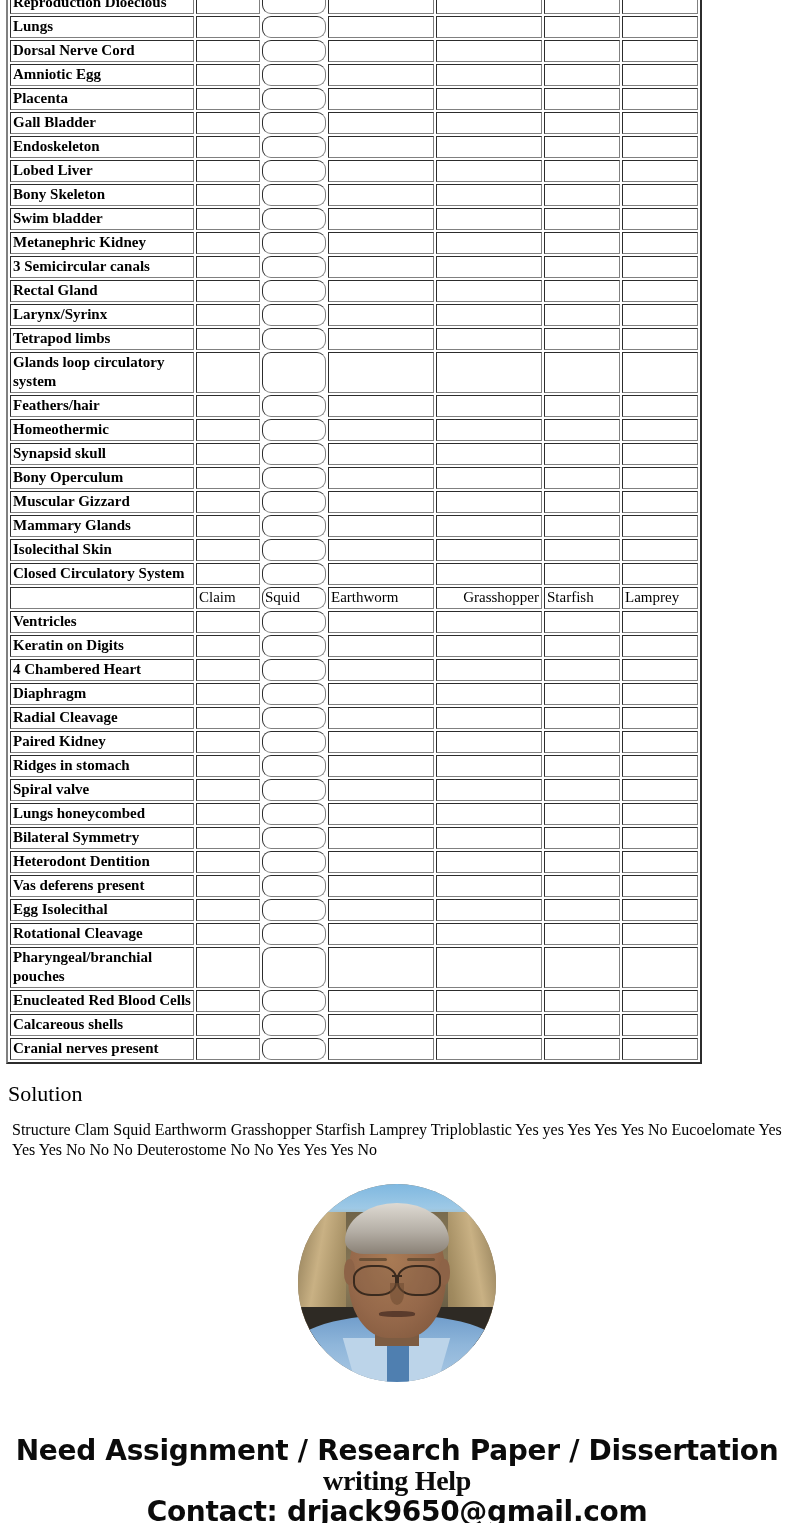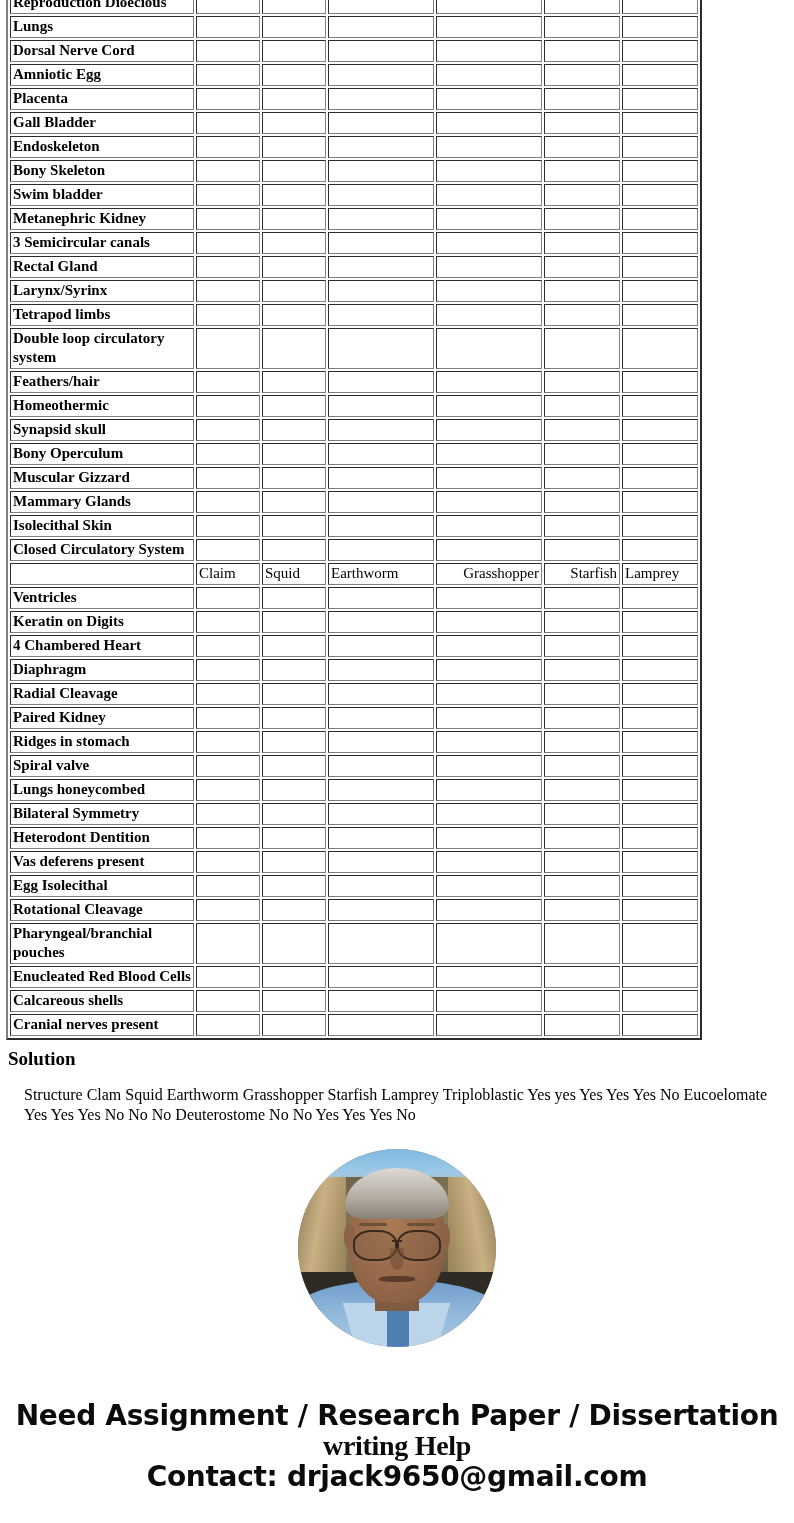--- a/index.html
+++ b/index.html
@@ -40,40 +40,40 @@
     overflow: hidden;
   }
   table.compare td.rowlabel {
     font-weight: bold;
     width: 178px;
   }
   table.compare td.hdr {
     font-weight: normal;
   }
   table.compare td.c1 { width: 58px; }
-  table.compare td.c2 { width: 58px; }
+  table.compare td.c2 { width: 58px; border-radius: 9px; }
   table.compare td.c3 { width: 100px; }
   table.compare td.c4 { width: 100px; text-align: right; }
-  table.compare td.c5 { width: 70px; text-align: right; }
+  table.compare td.c5 { width: 70px; }
   table.compare td.c6 { width: 70px; margin-top: 30px; }
 
   
   h3.solution-heading {
     font-family: "Liberation Serif", "DejaVu Serif", serif;
-    font-size: 19px;
-    font-weight: bold;
-    margin: 8px 0 0 8px;
+    font-size: 22px;
+    font-weight: normal;
+    margin: 19px 0 0 8px;
     padding: 0;
     line-height: 22px;
   }
   p.solution-body {
     font-family: "Liberation Serif", "DejaVu Serif", serif;
     font-size: 16px;
     line-height: 20px;
-    margin: 15px 8px 0 24px;
+    margin: 15px 8px 0 12px;
     padding: 0;
     text-align: left;
   }
 
   
   .avatar-block {
     margin: 24px 0 0 0;
     text-align: center;
     height: 210px;
   }
@@ -280,20 +280,29 @@
         <tr>
           <td class="rowlabel">Endoskeleton</td>
           <td class="c1">&nbsp;</td>
           <td class="c2">&nbsp;</td>
           <td class="c3">&nbsp;</td>
           <td class="c4">&nbsp;</td>
           <td class="c5">&nbsp;</td>
           <td class="c6">&nbsp;</td>
         </tr>
         <tr>
+          <td class="rowlabel">Lobed Liver</td>
+          <td class="c1">&nbsp;</td>
+          <td class="c2">&nbsp;</td>
+          <td class="c3">&nbsp;</td>
+          <td class="c4">&nbsp;</td>
+          <td class="c5">&nbsp;</td>
+          <td class="c6">&nbsp;</td>
+        </tr>
+        <tr>
           <td class="rowlabel">Bony Skeleton</td>
           <td class="c1">&nbsp;</td>
           <td class="c2">&nbsp;</td>
           <td class="c3">&nbsp;</td>
           <td class="c4">&nbsp;</td>
           <td class="c5">&nbsp;</td>
           <td class="c6">&nbsp;</td>
         </tr>
         <tr>
           <td class="rowlabel">Swim bladder</td>
@@ -343,21 +352,21 @@
         <tr>
           <td class="rowlabel">Tetrapod limbs</td>
           <td class="c1">&nbsp;</td>
           <td class="c2">&nbsp;</td>
           <td class="c3">&nbsp;</td>
           <td class="c4">&nbsp;</td>
           <td class="c5">&nbsp;</td>
           <td class="c6">&nbsp;</td>
         </tr>
         <tr>
-          <td class="rowlabel">Double loop circulatory system</td>
+          <td class="rowlabel">Glands loop circulatory system</td>
           <td class="c1">&nbsp;</td>
           <td class="c2">&nbsp;</td>
           <td class="c3">&nbsp;</td>
           <td class="c4">&nbsp;</td>
           <td class="c5">&nbsp;</td>
           <td class="c6">&nbsp;</td>
         </tr>
         <tr>
           <td class="rowlabel">Feathers/hair</td>
           <td class="c1">&nbsp;</td>

